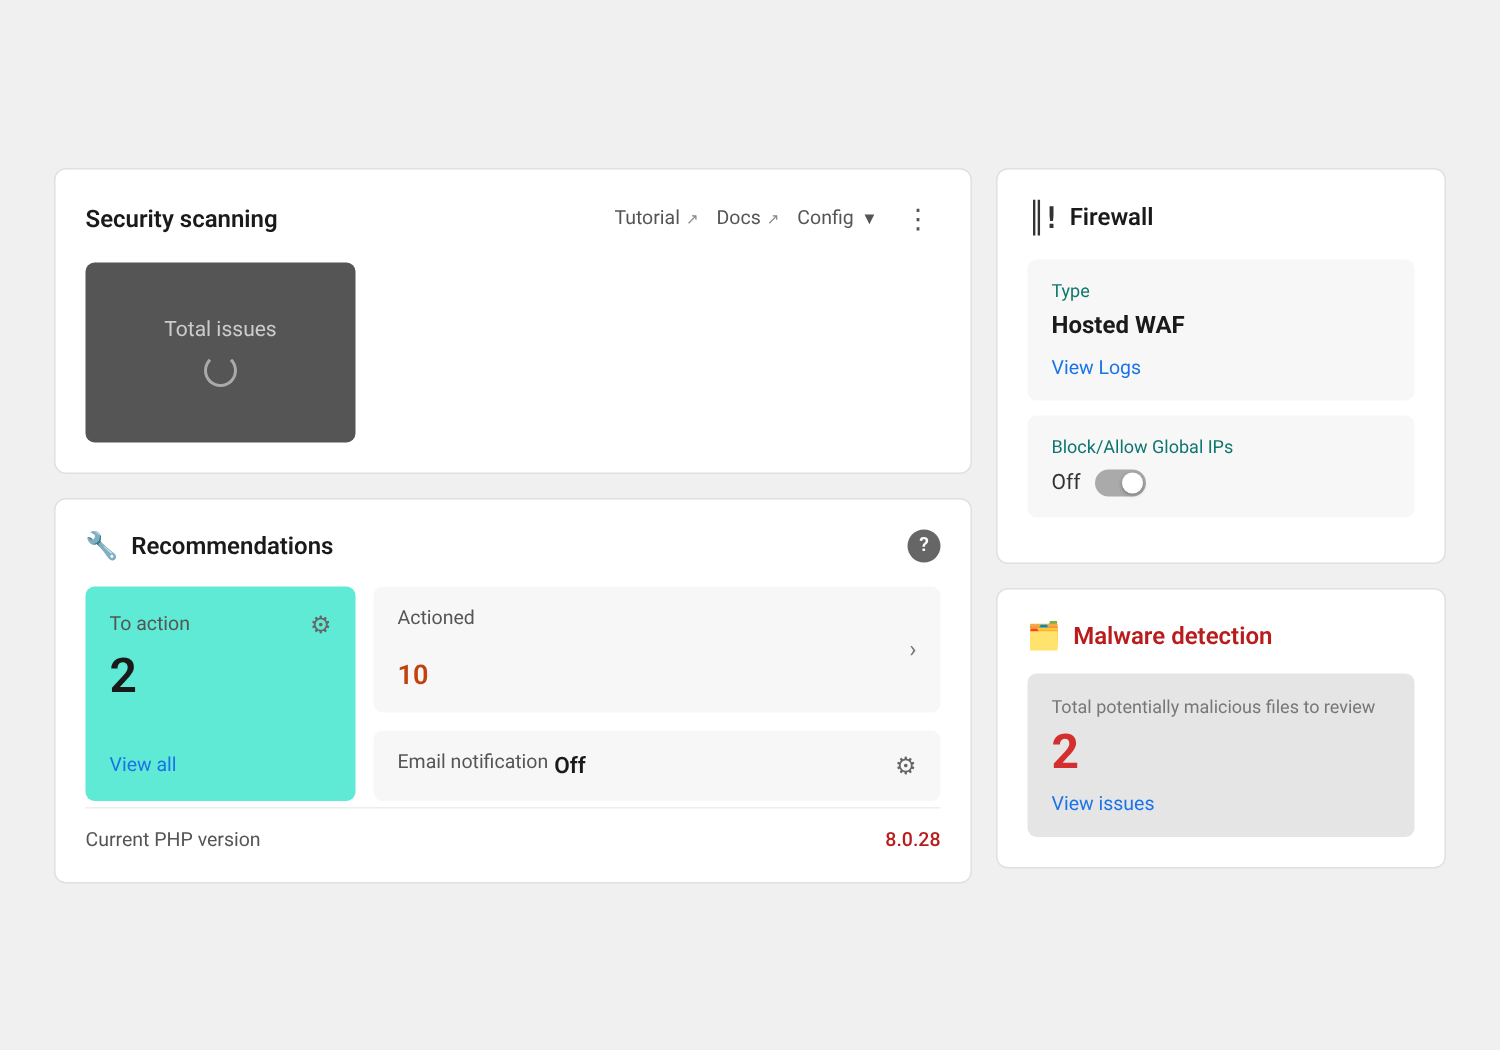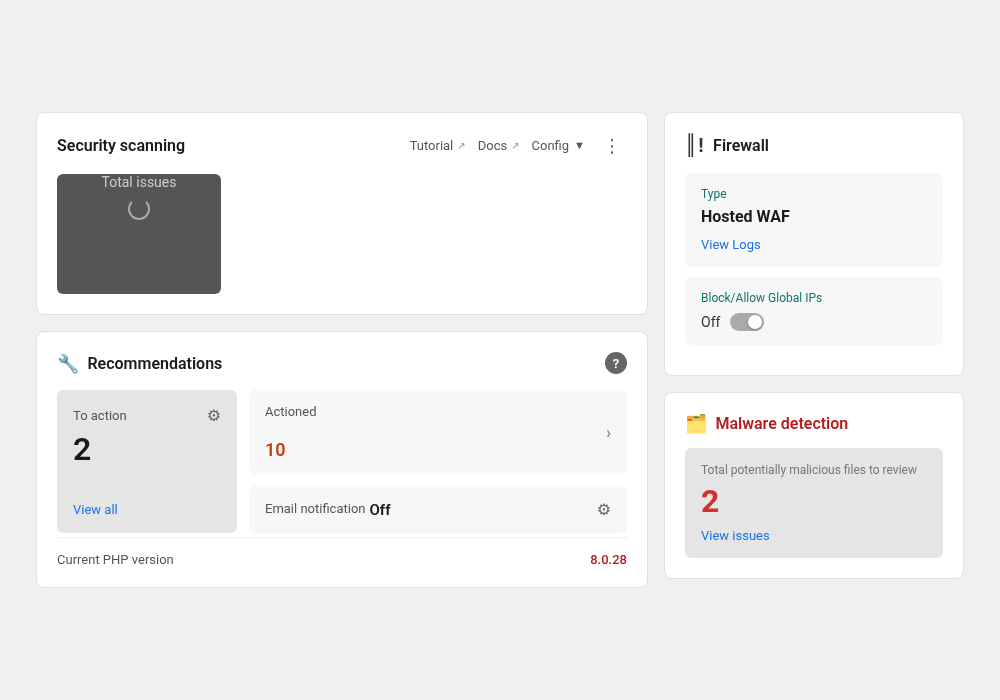--- a/index.html
+++ b/index.html
@@ -76,25 +76,26 @@
       padding: 2px 6px;
     }
     .security-body {
       display: flex;
       gap: 16px;
       align-items: center;
     }
     .total-issues-box {
       background: #555;
       border-radius: 6px;
-      width: 164px;
+      width: 180px;
       height: 120px;
       display: flex;
       flex-direction: column;
       align-items: center;
+      justify-content: center;
       color: #fff;
       flex-shrink: 0;
     }
     .total-issues-label {
       font-size: 14px;
       color: #ccc;
       margin-bottom: 8px;
     }
     .spinner {
       width: 22px;
@@ -155,21 +156,21 @@
       justify-content: center;
       cursor: pointer;
       font-weight: 600;
     }
     .rec-body {
       display: grid;
       grid-template-columns: 180px 1fr;
       gap: 12px;
     }
     .to-action-card {
-      background: #e5e5e5;
+      background: #5eead4;
       border-radius: 6px;
       padding: 16px;
       display: flex;
       flex-direction: column;
       gap: 8px;
       grid-row: span 2;
     }
     .to-action-header {
       display: flex;
       align-items: center;

